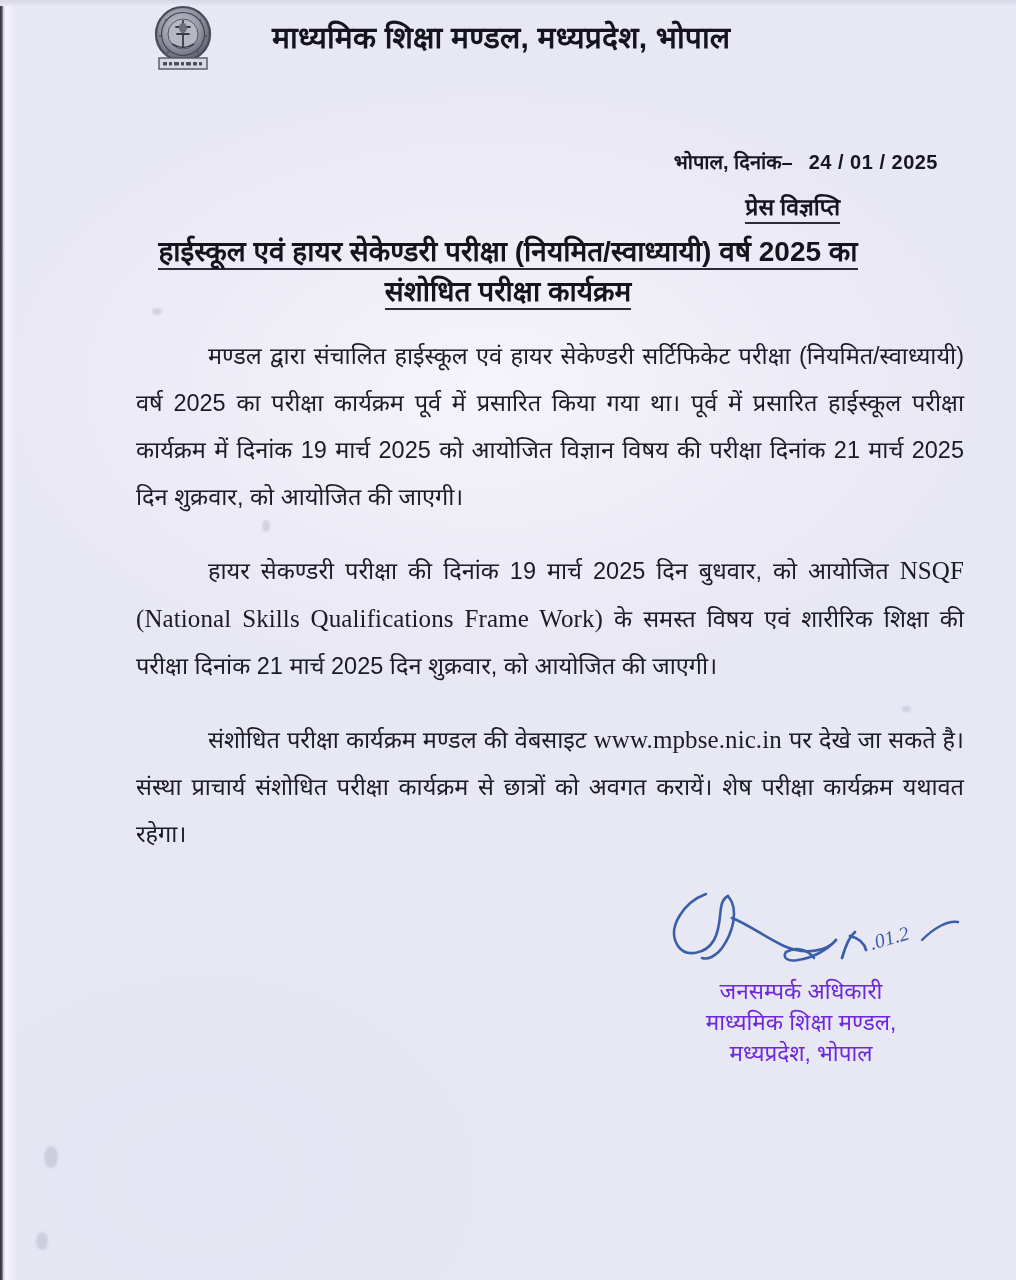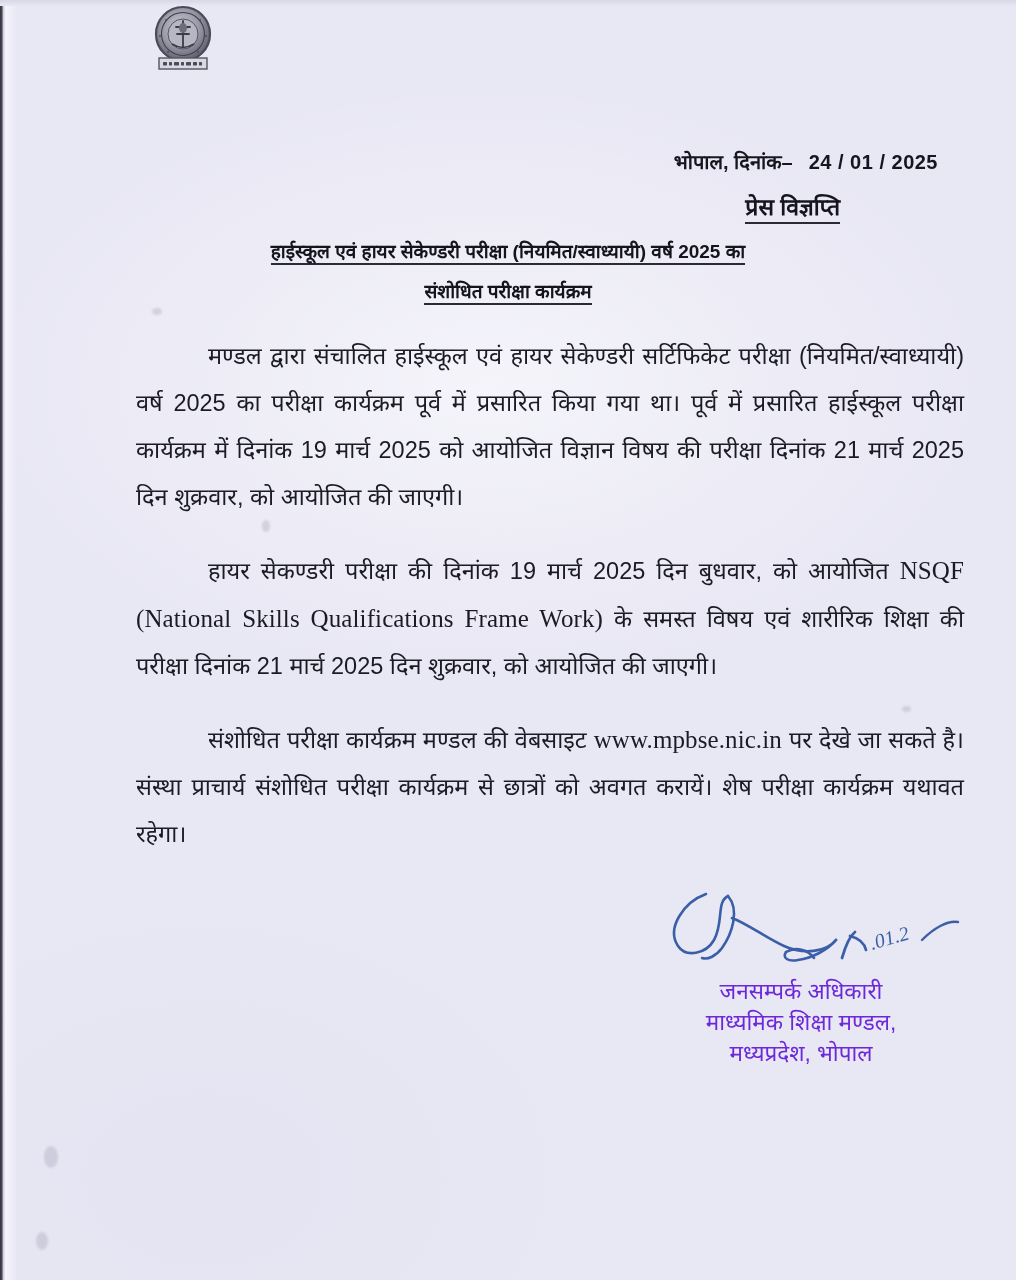--- a/index.html
+++ b/index.html
@@ -91,21 +91,21 @@
   .press-note span {
     border-bottom: 2px solid #2b2b36;
     padding-bottom: 2px;
   }
 
   .doc-title {
     position: absolute;
     left: 0; top: 232px;
     width: 1016px;
     text-align: center;
-    font-size: 19px;
+    font-size: 28px;
     font-weight: 700;
     line-height: 40px;
     color: #14141d;
   }
   .doc-title span {
     border-bottom: 2px solid #2b2b36;
     padding-bottom: 1px;
   }
 
   
@@ -195,20 +195,21 @@
         <rect x="23" y="58" width="3" height="3.4" rx=".6"></rect>
         <rect x="28" y="58" width="5" height="3.4" rx=".6"></rect>
         <rect x="35" y="58" width="3" height="3.4" rx=".6"></rect>
         <rect x="40" y="58" width="5" height="3.4" rx=".6"></rect>
         <rect x="47" y="58" width="4" height="3.4" rx=".6"></rect>
         <rect x="53" y="58" width="3" height="3.4" rx=".6"></rect>
       </g>
     </svg>
   </div>
 
+  <div class="org-title">माध्यमिक शिक्षा मण्डल, मध्यप्रदेश, भोपाल</div>
 
   <div class="datum-line">
     <span class="datum-label">भोपाल, दिनांक–</span><span class="datum-value">24 / 01 / 2025</span>
   </div>
 
   <div class="press-note">
     <span>प्रेस विज्ञप्ति</span>
   </div>
 
   <div class="doc-title">

